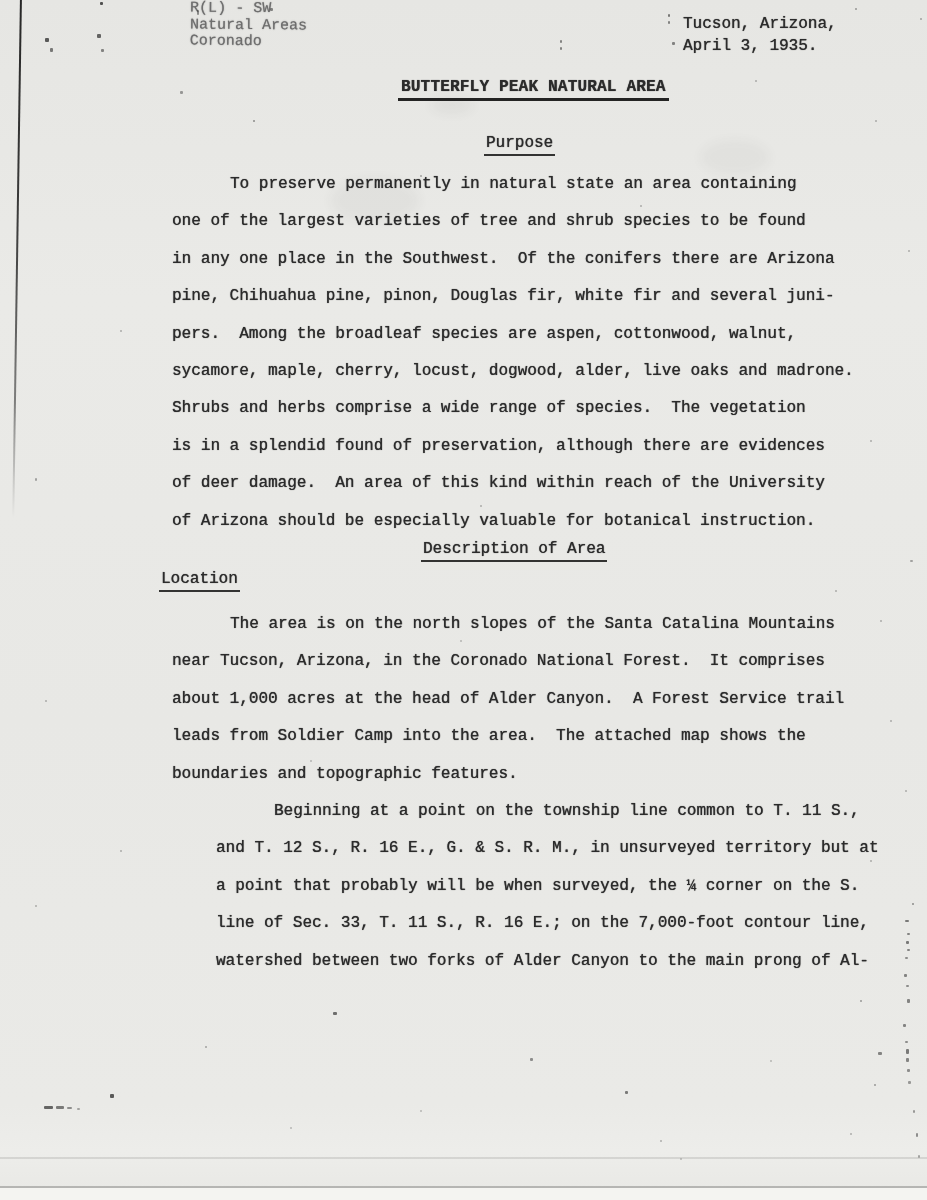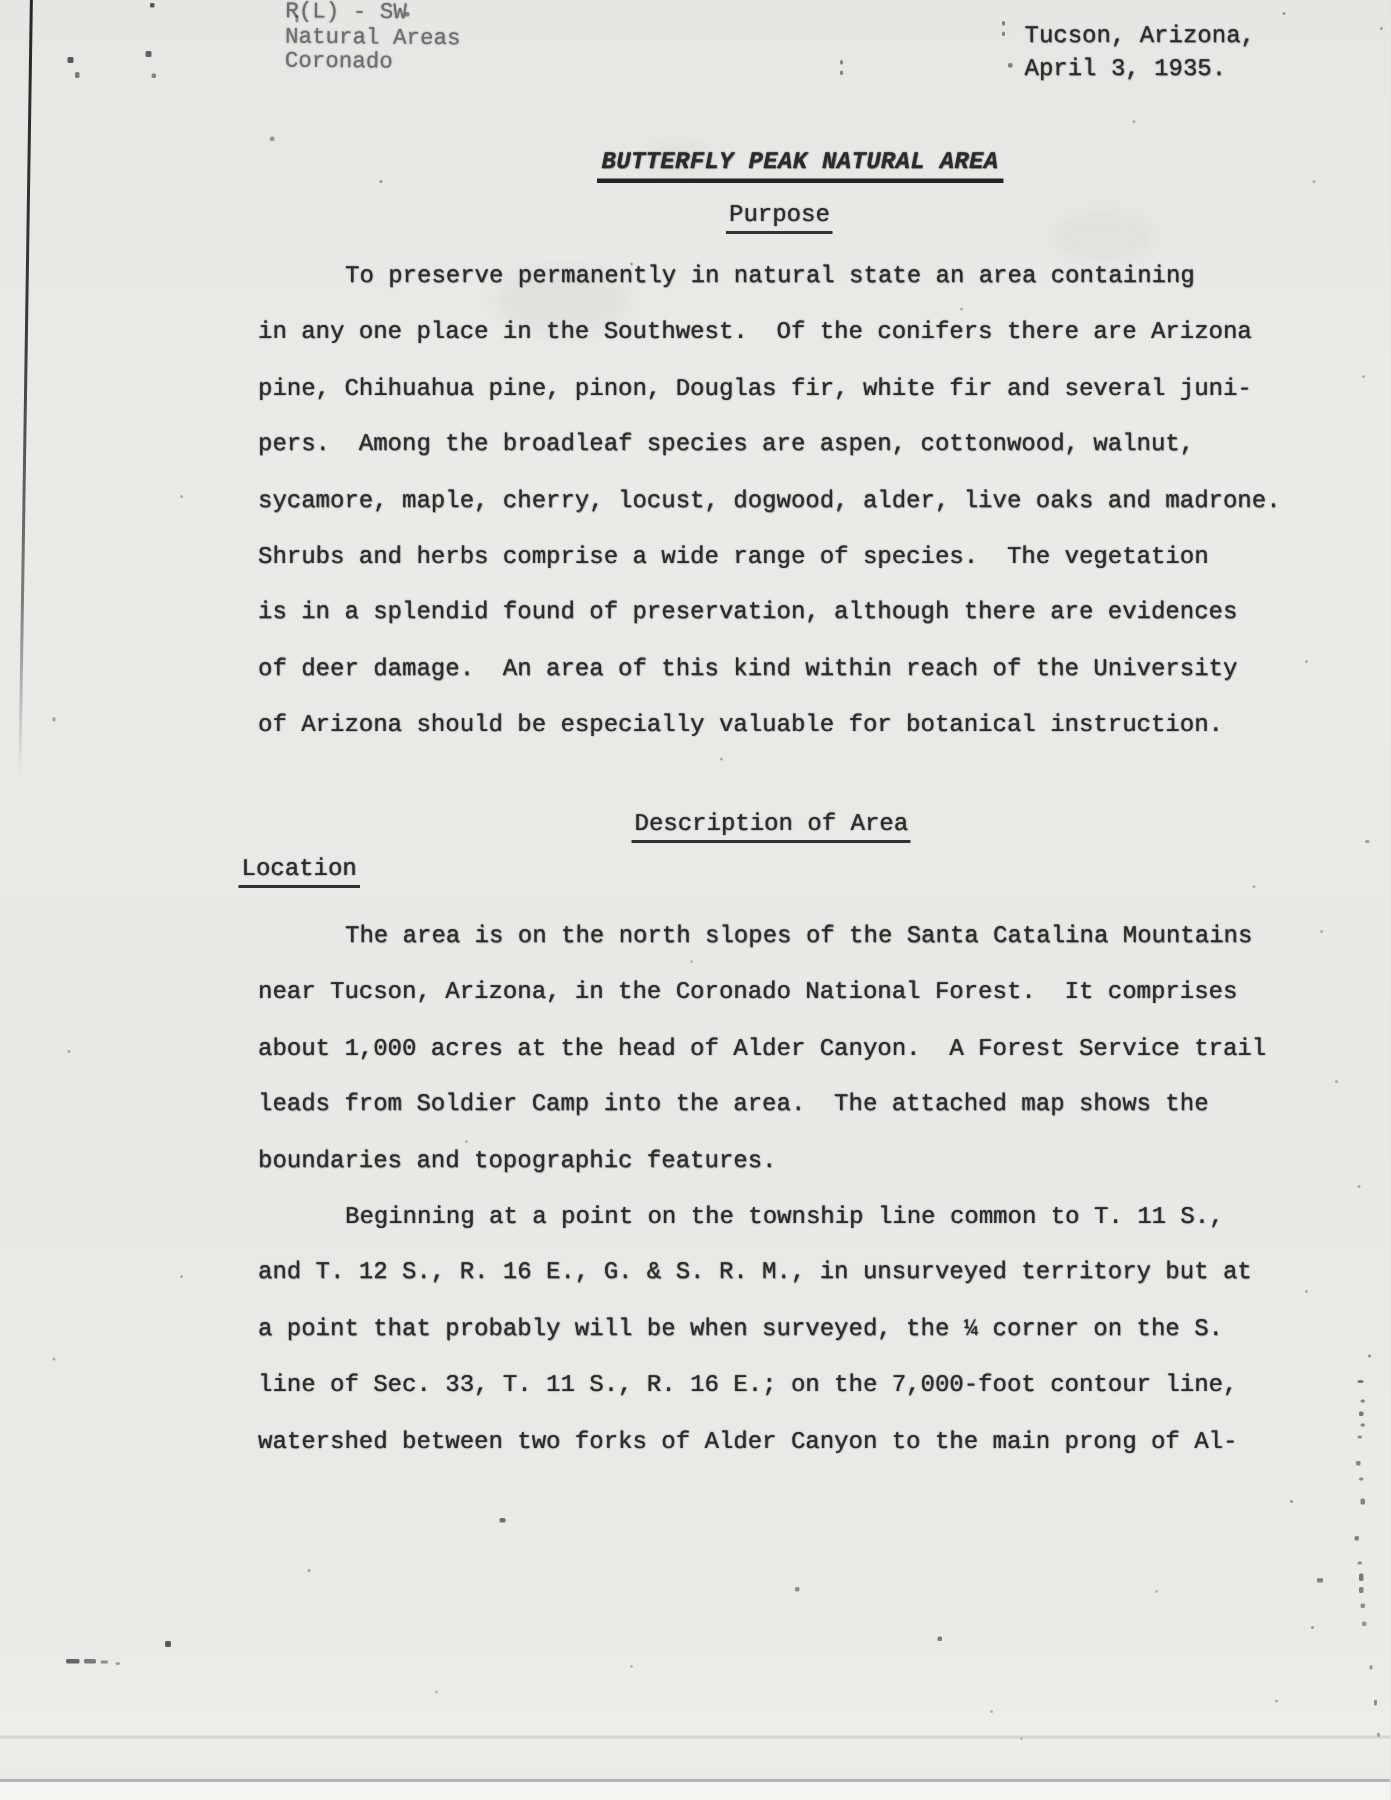--- a/index.html
+++ b/index.html
@@ -51,30 +51,31 @@
       <div class="tline">R(L) - SW</div>
       <div class="tline">Natural Areas</div>
       <div class="tline">Coronado</div>
     </div>
 
   <div class="dateline">
       <div class="tline">Tucson, Arizona,</div>
       <div class="tline">April 3, 1935.</div>
     </div>
 
-  <div class="hd" style="left:398px;top:99px;font-style:italic;">
+  <div class="hd" style="left:398px;top:78px;">
     <span class="ul-heavy">BUTTERFLY PEAK NATURAL AREA</span>
   </div>
 
   <div class="hd" style="left:484px;top:134px;">
     <span class="ul">Purpose</span>
   </div>
 
   <div class="para" style="top:166px;">
       <div class="tline indent">To preserve permanently in natural state an area containing</div>
+      <div class="tline">one of the largest varieties of tree and shrub species to be found</div>
       <div class="tline">in any one place in the Southwest.  Of the conifers there are Arizona</div>
       <div class="tline">pine, Chihuahua pine, pinon, Douglas fir, white fir and several juni-</div>
       <div class="tline">pers.  Among the broadleaf species are aspen, cottonwood, walnut,</div>
       <div class="tline">sycamore, maple, cherry, locust, dogwood, alder, live oaks and madrone.</div>
       <div class="tline">Shrubs and herbs comprise a wide range of species.  The vegetation</div>
       <div class="tline">is in a splendid found of preservation, although there are evidences</div>
       <div class="tline">of deer damage.  An area of this kind within reach of the University</div>
       <div class="tline">of Arizona should be especially valuable for botanical instruction.</div>
     </div>
 
@@ -87,21 +88,21 @@
   </div>
 
   <div class="para" style="top:606px;">
       <div class="tline indent">The area is on the north slopes of the Santa Catalina Mountains</div>
       <div class="tline">near Tucson, Arizona, in the Coronado National Forest.  It comprises</div>
       <div class="tline">about 1,000 acres at the head of Alder Canyon.  A Forest Service trail</div>
       <div class="tline">leads from Soldier Camp into the area.  The attached map shows the</div>
       <div class="tline">boundaries and topographic features.</div>
     </div>
 
-  <div class="para" style="top:793px;">
+  <div class="para" style="top:793px;margin-left:44px;">
       <div class="tline indent">Beginning at a point on the township line common to T. 11 S.,</div>
       <div class="tline">and T. 12 S., R. 16 E., G. &amp; S. R. M., in unsurveyed territory but at</div>
       <div class="tline">a point that probably will be when surveyed, the ¼ corner on the S.</div>
       <div class="tline">line of Sec. 33, T. 11 S., R. 16 E.; on the 7,000-foot contour line,</div>
       <div class="tline">watershed between two forks of Alder Canyon to the main prong of Al-</div>
     </div>
 
   <div id="noise">
       <div class="speck" style="left: 100px; top: 2px; width: 3px; height: 3px; opacity: 0.75;"></div>
       <div class="speck" style="left: 197px; top: 10px; width: 2px; height: 5px; opacity: 0.45;"></div>

